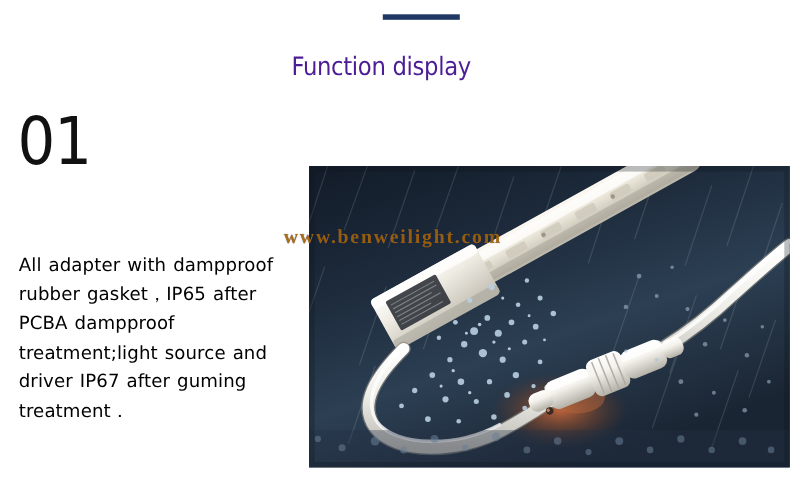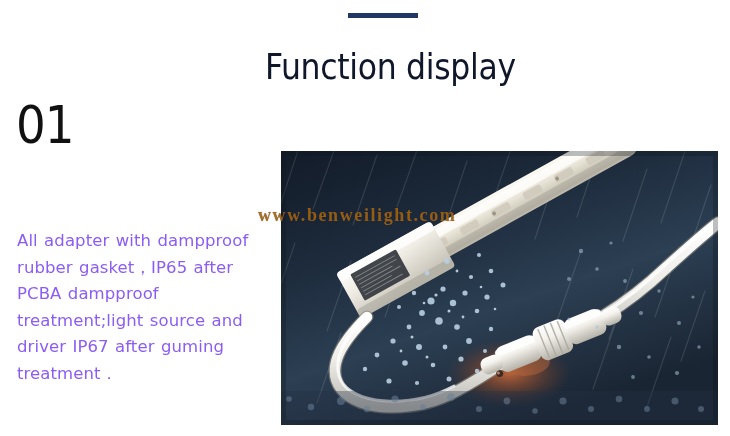--- a/index.html
+++ b/index.html
@@ -26,51 +26,51 @@
     background: #1f3864;
   }
 
   
   #section-title {
     position: absolute;
     left: 265px;
     top: 50px;
     width: 280px;
     font-family: "DejaVu Sans Condensed", "Liberation Sans Narrow", "Liberation Sans", sans-serif;
-    font-size: 35px;
+    font-size: 23px;
     font-weight: 400;
     letter-spacing: -0.3px;
-    color: #0f172a;
+    color: #4c1d95;
     white-space: nowrap;
     line-height: 1;
   }
 
   
   #step-number {
     position: absolute;
     left: 16px;
     top: 99px;
     font-family: "DejaVu Sans Condensed", "Liberation Sans Narrow", "Liberation Sans", sans-serif;
-    font-size: 52px;
+    font-size: 60px;
     font-weight: 400;
     letter-spacing: -1px;
     color: #111111;
     line-height: 1;
   }
 
   #feature-description {
     position: absolute;
     left: 17px;
     top: 228px;
     width: 232px;
     font-family: "DejaVu Sans", sans-serif;
     font-size: 16.5px;
     font-weight: 500;
     line-height: 26.5px;
-    color: #8b5cf6;
+    color: #000000;
     letter-spacing: 0.1px;
     word-spacing: 1px;
   }
 
   
   #product-photo {
     position: absolute;
     left: 281px;
     top: 151px;
     width: 437px;

